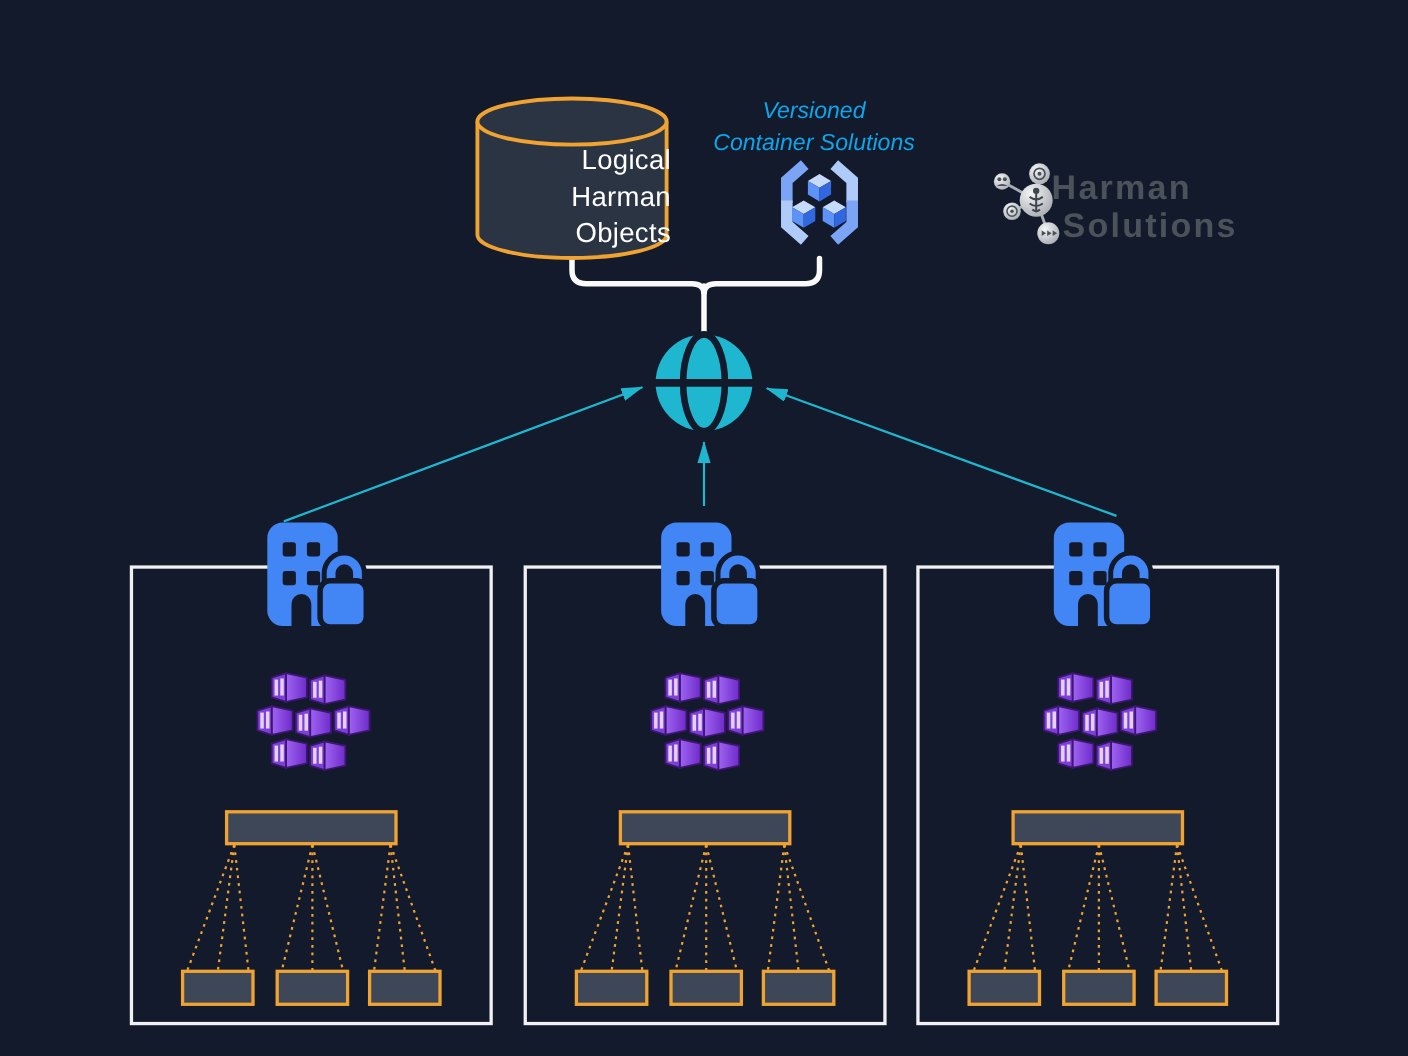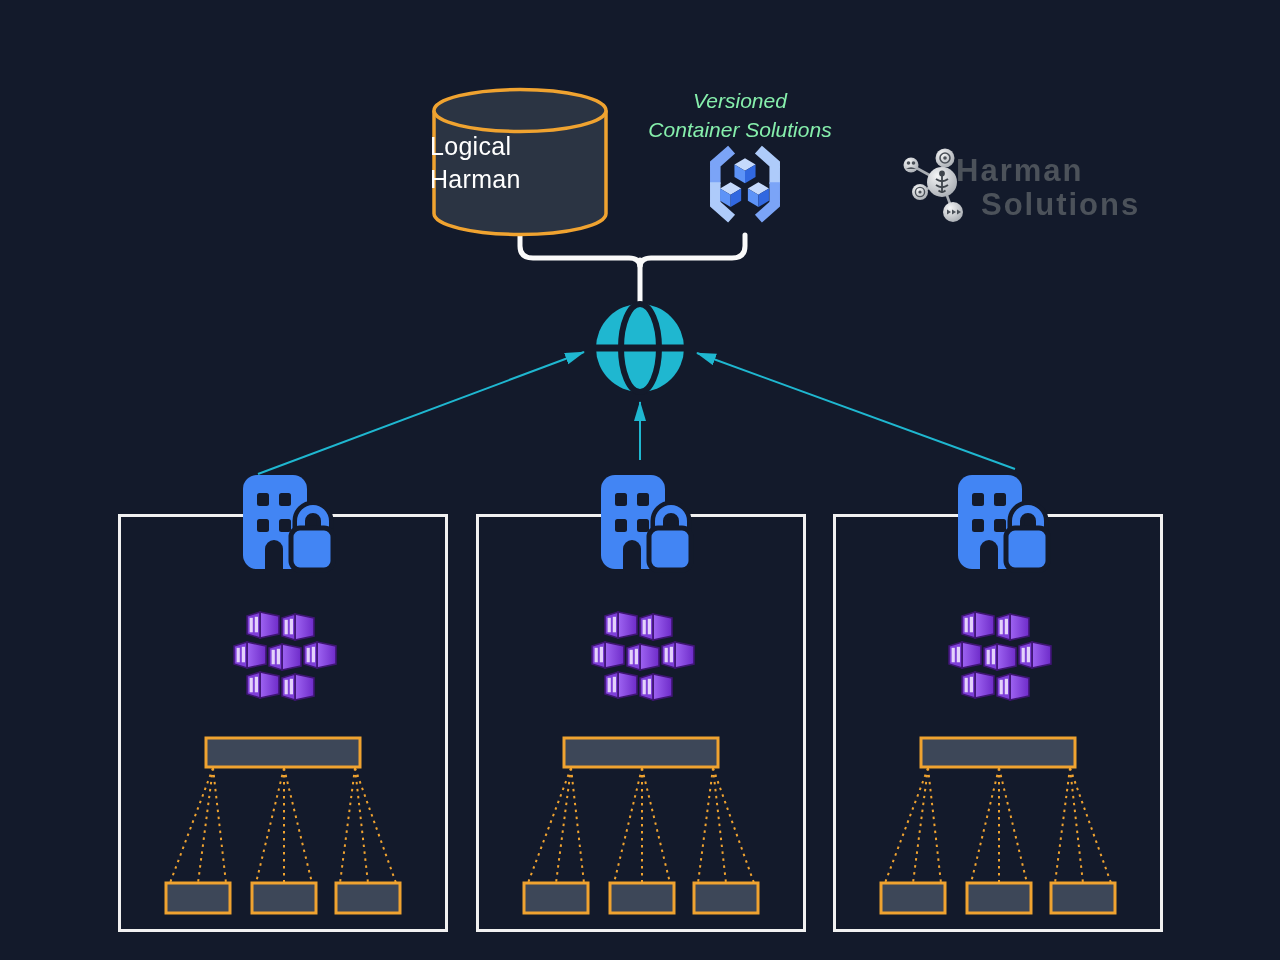--- a/index.html
+++ b/index.html
@@ -2,34 +2,34 @@
 <html><head>
 <meta charset="utf-8">
 <style>
   html,body{margin:0;padding:0;background:#131A2B;}
   .canvas{position:relative;width:1280px;height:960px;background:#131A2B;overflow:hidden;
           font-family:"Liberation Sans",sans-serif;}
   .layer{position:absolute;left:0;top:0;width:1280px;height:960px;pointer-events:none;}
 
   
   .cylinder{position:absolute;left:430px;top:84px;width:180px;height:155px;}
-  .cyl-label{position:absolute;left:0;top:46px;width:180px;text-align:left;color:#FFFFFF;
+  .cyl-label{position:absolute;left:0;top:46px;width:180px;text-align:right;color:#FFFFFF;
              font-size:25px;line-height:33px;letter-spacing:.3px;}
 
   
-  .registry-label{position:absolute;left:610px;top:86px;width:260px;text-align:center;color:#86efac;
+  .registry-label{position:absolute;left:610px;top:86px;width:260px;text-align:center;color:#0ea5e9;
                   font-style:italic;font-size:21px;line-height:29px;}
   .registry-icon{position:absolute;left:699px;top:140px;width:92px;height:92px;}
 
   
   .logo{position:absolute;left:895px;top:140px;width:280px;height:100px;}
   .logo-icon{position:absolute;left:0;top:0;width:78px;height:96px;}
   .logo-text{position:absolute;left:61px;top:14px;color:#4C525A;font-weight:bold;
              font-size:31px;line-height:34px;letter-spacing:2px;}
-  .logo-text .l2{margin-left:25px;}
+  .logo-text .l2{margin-left:10px;}
 
   
   .region{position:absolute;top:514px;width:330px;height:418px;border:3px solid #F1F1F1;
           box-sizing:border-box;}
   .bld{position:absolute;left:118px;top:-45px;width:96px;height:102px;}
   .cluster{position:absolute;left:111px;top:89px;width:108px;height:100px;}
   .fanout{position:absolute;left:-3px;top:215px;width:330px;height:190px;}
   svg{overflow:visible;display:block;}
 </style>
 </head>
@@ -80,20 +80,21 @@
   </svg>
 
   <div class="cylinder">
     <svg viewBox="0 0 180 152" width="180" height="155">
       <path d="M4,25 V128 A86,21 0 0 0 176,128 V25" fill="#2B3443" stroke="#F0A330" stroke-width="3.5"></path>
       <ellipse cx="90" cy="25" rx="86" ry="21" fill="#2B3443" stroke="#F0A330" stroke-width="3.5"></ellipse>
     </svg>
     <div class="cyl-label">
       <div>Logical</div>
       <div>Harman</div>
+      <div>Objects</div>
     </div>
   </div>
 
   <div class="registry-label">
     <div>Versioned</div>
     <div>Container Solutions</div>
   </div>
   <svg class="registry-icon" viewBox="0 0 96 96">
     <path d="M34,10 L17,25 L17,46" fill="none" stroke="#7BA4F7" stroke-width="11"></path>
     <path d="M17,44 L17,67 L34,82" fill="none" stroke="#AECBFA" stroke-width="11"></path>

